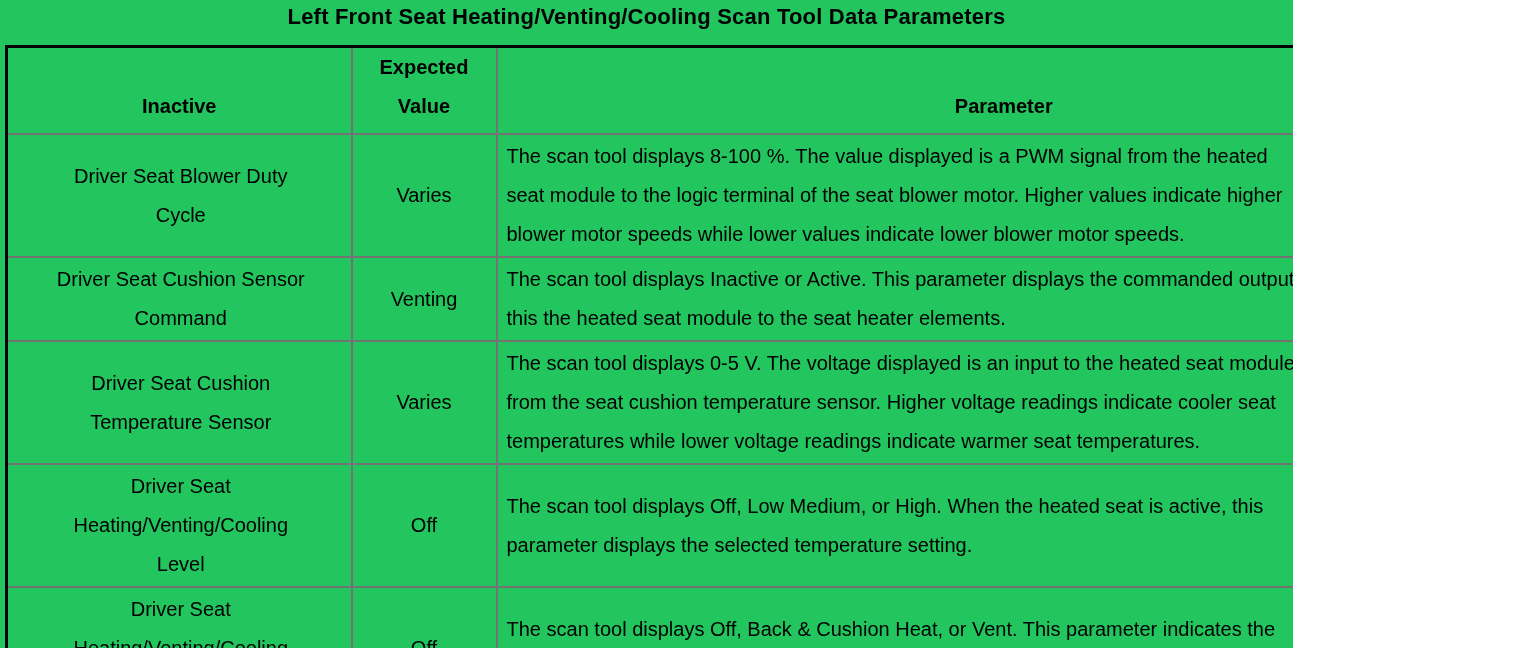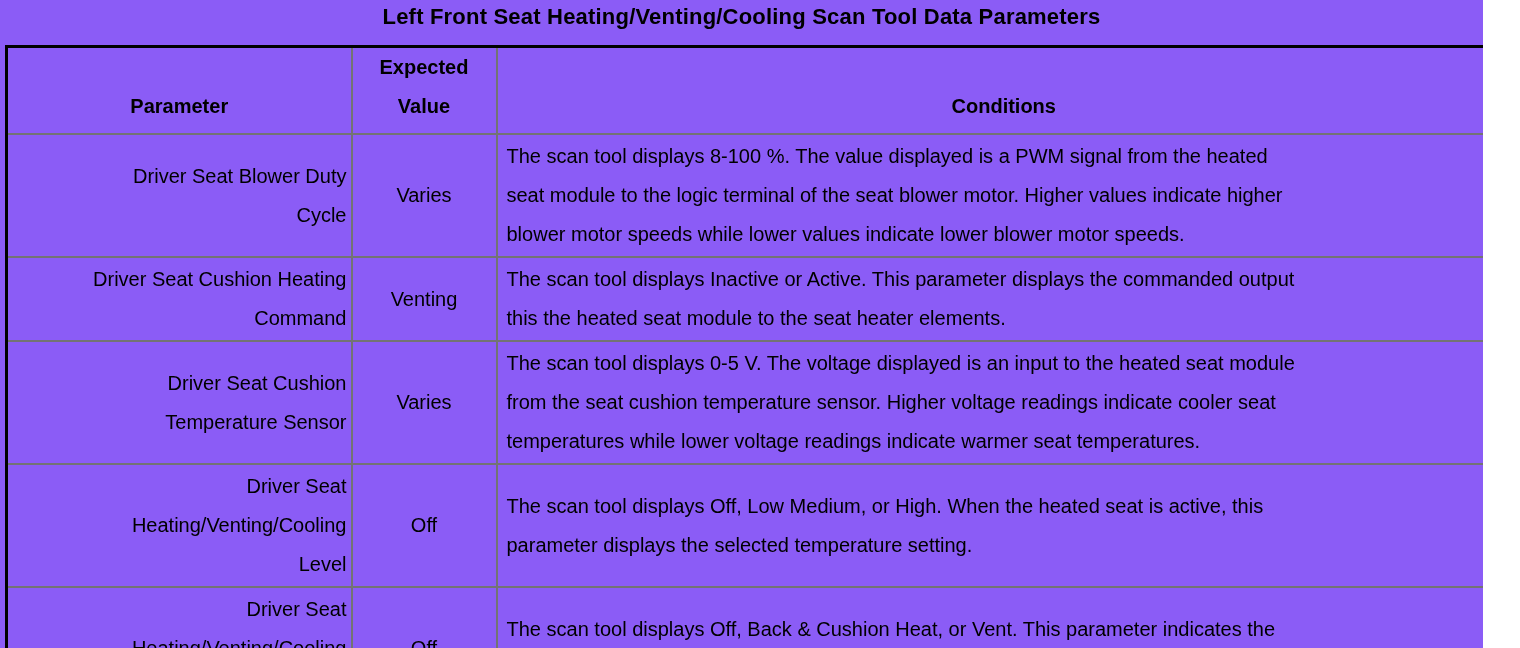--- a/index.html
+++ b/index.html
@@ -4,23 +4,23 @@
 <style>
   html, body {
     margin: 0;
     padding: 0;
     background: #ffffff;
     color: #000000;
     font-family: "Liberation Sans", sans-serif;
   }
   .page {
     position: relative;
-    width: 1483px;
+    width: 1293px;
     height: 648px;
-    background: #8b5cf6;
+    background: #22c55e;
     overflow: hidden;
   }
   .title {
     text-align: center;
     font-weight: bold;
     font-size: 22px;
     line-height: 26px;
     padding-top: 4px;
     letter-spacing: 0.2px;
   }
@@ -40,21 +40,21 @@
     vertical-align: middle;
   }
   table.params th {
     font-weight: bold;
     vertical-align: bottom;
     text-align: center;
     padding: 0 4px 7px 4px;
     white-space: pre-line;
   }
   td.param-cell {
-    text-align: right;
+    text-align: center;
     padding: 2px 4px 2px 7px;
     white-space: pre-line;
   }
   td.expected-cell {
     text-align: center;
     padding: 16px 4px;
   }
   td.definition-cell {
     text-align: left;
     padding: 2px 10px 2px 9px;
@@ -82,38 +82,38 @@
 
   <table class="params">
     <colgroup>
       <col style="width:345px">
       <col style="width:145px">
       <col>
     </colgroup>
 
     <tbody>
         <tr class="r-head">
-      <th>Parameter</th>
+      <th>Inactive</th>
       <th>Expected
 Value</th>
-      <th>Conditions</th>
+      <th>Parameter</th>
     </tr>
 
 
     <tr class="r-0">
       <td class="param-cell">Driver Seat Blower Duty
 Cycle</td>
       <td class="expected-cell">Varies</td>
       <td class="definition-cell">The scan tool displays 8-100 %. The value displayed is a PWM signal from the heated
 seat module to the logic terminal of the seat blower motor. Higher values indicate higher
 blower motor speeds while lower values indicate lower blower motor speeds.</td>
     </tr>
 
     <tr class="r-1">
-      <td class="param-cell">Driver Seat Cushion Heating
+      <td class="param-cell">Driver Seat Cushion Sensor
 Command</td>
       <td class="expected-cell">Venting</td>
       <td class="definition-cell">The scan tool displays Inactive or Active. This parameter displays the commanded output
 this the heated seat module to the seat heater elements.</td>
     </tr>
 
     <tr class="r-2">
       <td class="param-cell">Driver Seat Cushion
 Temperature Sensor</td>
       <td class="expected-cell">Varies</td>

